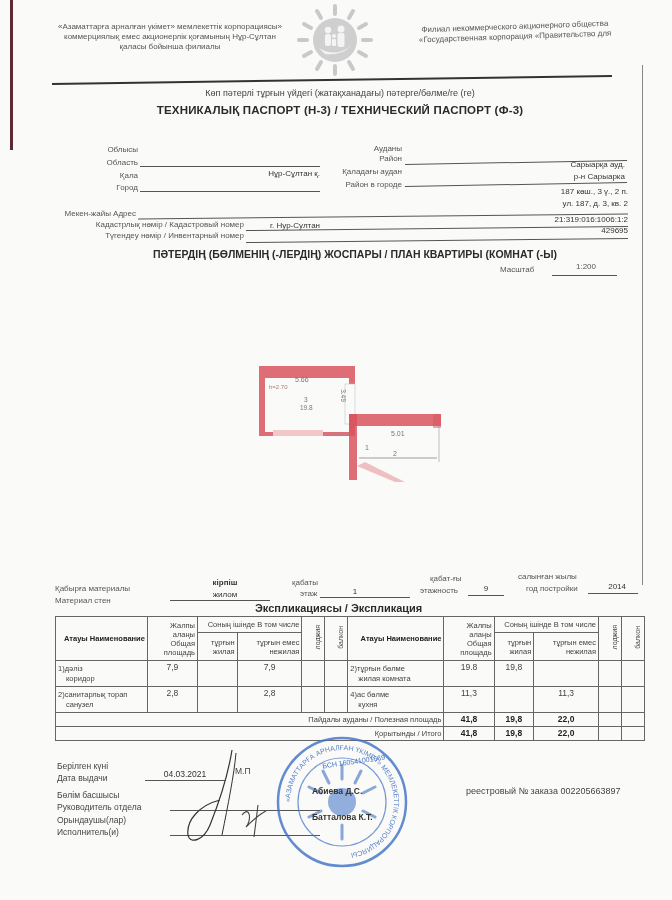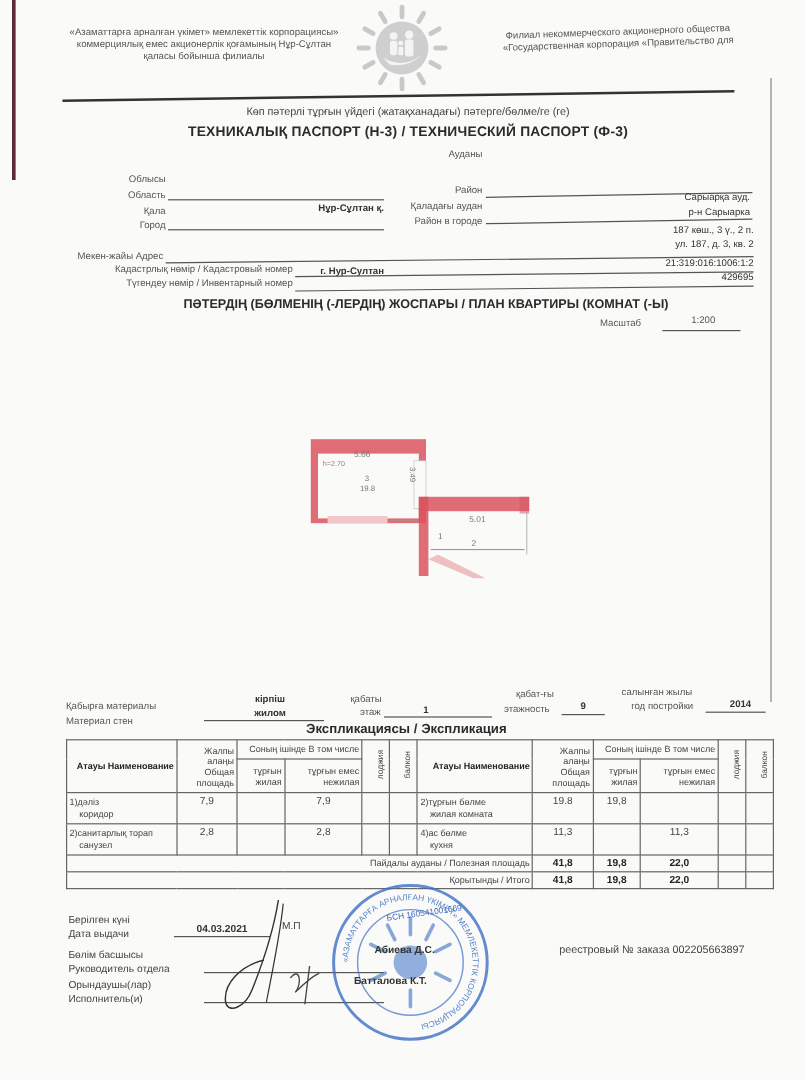--- a/index.html
+++ b/index.html
@@ -12,21 +12,21 @@
   .abs { position: absolute; }
   .hdr-left { left: 50px; top: 22px; width: 240px; font-size: 8px; line-height: 10px; text-align: center; color: #555; }
   .hdr-right { left: 400px; top: 22px; width: 230px; font-size: 8px; line-height: 10px; text-align: center; color: #555; transform: rotate(-2deg); }
   .logo { left: 295px; top: 2px; width: 80px; height: 76px; }
   .hline-top { left: 52px; top: 79px; width: 560px; height: 2px; background: #333; transform: rotate(-0.8deg); }
   .right-border { left: 642px; top: 65px; width: 1px; height: 520px; background: #888; }
   .title1 { left: 120px; top: 88px; width: 440px; font-size: 9px; text-align: center; color: #444; }
   .title2 { left: 110px; top: 104px; width: 460px; font-size: 11.5px; font-weight: bold; text-align: center; letter-spacing: 0.2px; }
   .title3 { left: 110px; top: 120px; width: 460px; font-size: 9.5px; font-weight: bold; text-align: center; }
   .lbl { font-size: 8px; color: #555; text-align: right; }
-  .val { font-size: 8px; font-weight: bold; color: #333; text-align: right; }
+  .val { font-size: 8px; font-weight: normal; color: #333; text-align: right; }
   .uline { height: 1px; background: #555; }
   .plan-title { left: 105px; top: 248px; width: 500px; font-size: 10.5px; font-weight: bold; text-align: center; }
   .scale-lbl { left: 500px; top: 265px; font-size: 8px; color: #555; }
   .scale-val { left: 576px; top: 262px; font-size: 8px; color: #555; }
   .plan { left: 255px; top: 362px; width: 200px; height: 120px; }
   .mat-lbl { font-size: 8px; color: #555; }
   .expl-title { left: 255px; top: 602px; font-size: 11px; font-weight: bold; }
   table.expl { position: absolute; left: 55px; top: 616px; width: 590px; border-collapse: collapse; font-size: 7.5px; color: #444; }
   table.expl td, table.expl th { border: 1px solid #666; padding: 1px 2px; font-weight: normal; }
   table.expl th { text-align: right; line-height: 9px; }
@@ -86,21 +86,21 @@
   <div class="abs lbl" style="left:60px;top:145px;width:78px;">Облысы</div>
   <div class="abs lbl" style="left:60px;top:158px;width:78px;">Область</div>
   <div class="abs uline" style="left:140px;top:166px;width:180px;"></div>
 
   <div class="abs lbl" style="left:60px;top:171px;width:78px;">Қала</div>
   <div class="abs lbl" style="left:60px;top:183px;width:78px;">Город</div>
   <div class="abs val" style="left:200px;top:169px;width:120px;">Нұр-Сұлтан қ.</div>
   <div class="abs val" style="left:200px;top:181px;width:120px;margin-top:40px;">г. Нур-Султан</div>
   <div class="abs uline" style="left:140px;top:191px;width:180px;"></div>
 
-  <div class="abs lbl" style="left:340px;top:124px;width:62px;">Ауданы</div>
+  <div class="abs lbl" style="left:340px;top:144px;width:62px;">Ауданы</div>
   <div class="abs lbl" style="left:340px;top:154px;width:62px;">Район</div>
   <div class="abs uline" style="left:405px;top:162px;width:222px;transform:rotate(-1deg);"></div>
 
   <div class="abs lbl" style="left:320px;top:167px;width:82px;">Қаладағы аудан</div>
   <div class="abs lbl" style="left:320px;top:180px;width:82px;">Район в городе</div>
   <div class="abs val" style="left:480px;top:160px;width:145px;font-weight:normal;">Сарыарқа ауд.</div>
   <div class="abs val" style="left:480px;top:172px;width:145px;font-weight:normal;">р-н Сарыарка</div>
   <div class="abs uline" style="left:405px;top:184px;width:222px;transform:rotate(-1deg);"></div>
 
   <div class="abs lbl" style="left:40px;top:209px;width:96px;">Мекен-жайы Адрес</div>
@@ -299,16 +299,16 @@
     </g>
     <defs>
         <path id="stampArc" d="M15 67 A52 52 0 1 1 119 67 A52 52 0 1 1 15 67"></path>
       </defs>
     <text font-size="7" fill="#3d6fc4" opacity="0.85" font-family="Liberation Sans, sans-serif">
       <textPath href="#stampArc">«АЗАМАТТАРҒА АРНАЛҒАН ҮКІМЕТ» МЕМЛЕКЕТТІК КОРПОРАЦИЯСЫ</textPath>
     </text>
   </svg>
   <div class="abs" style="left:322px;top:758px;font-size:7px;color:#3d6fc4;transform:rotate(-8deg);">БСН 160541001669</div>
   <div class="abs" style="left:312px;top:786px;font-size:8.5px;font-weight:bold;color:#333;">Абиева Д.С.</div>
-  <div class="abs" style="left:295px;top:812px;font-size:8.5px;font-weight:bold;color:#333;">Батталова К.Т.</div>
+  <div class="abs" style="left:312px;top:812px;font-size:8.5px;font-weight:bold;color:#333;">Батталова К.Т.</div>
 
   <div class="abs registry">реестровый № заказа 002205663897</div>
 </div>
 
 </body></html>

